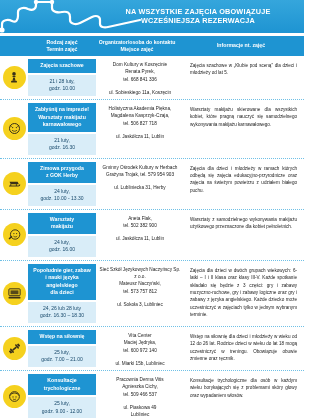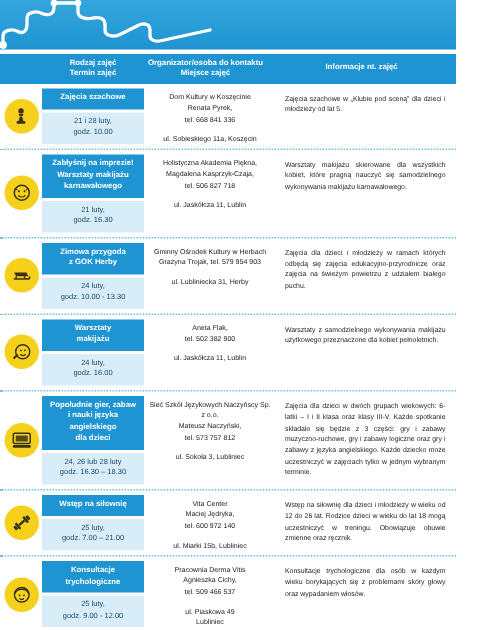--- a/index.html
+++ b/index.html
@@ -102,20 +102,21 @@
   <div class="banner">
     <svg class="wave" viewBox="0 0 150 33" preserveAspectRatio="none">
       <path d="M2,30 L2,24 C2,20 8,19 12,21 C16,23 18,20 18,16 L18,12 C18,8 24,7 28,9
                C33,11 36,9 36,5 L36,2 L52,2 L52,8 C52,12 58,13 62,12 C68,11 70,13 70,17
                L70,20 C70,24 76,25 80,23 L92,17 C96,15 100,16 100,20 L100,24
                C100,27 104,28 108,27 L140,20" fill="none" stroke="#ffffff" stroke-width="2.2" stroke-linecap="round"></path>
       <circle cx="2" cy="30" r="2.6" fill="#ffffff"></circle>
       <circle cx="36" cy="2" r="2.2" fill="#ffffff"></circle>
       <circle cx="52" cy="2" r="2.2" fill="#ffffff"></circle>
     </svg>
+    <div class="banner-title">NA WSZYSTKIE ZAJĘCIA OBOWIĄZUJE WCZEŚNIEJSZA REZERWACJA</div>
   </div>
 
   <div class="hdr">
     <div class="cell col-a">
       <span>Rodzaj zajęć</span>
       <span>Termin zajęć</span>
     </div>
     <div class="cell col-b">
       <span>Organizator/osoba do kontaktu</span>
       <span>Miejsce zajęć</span>

